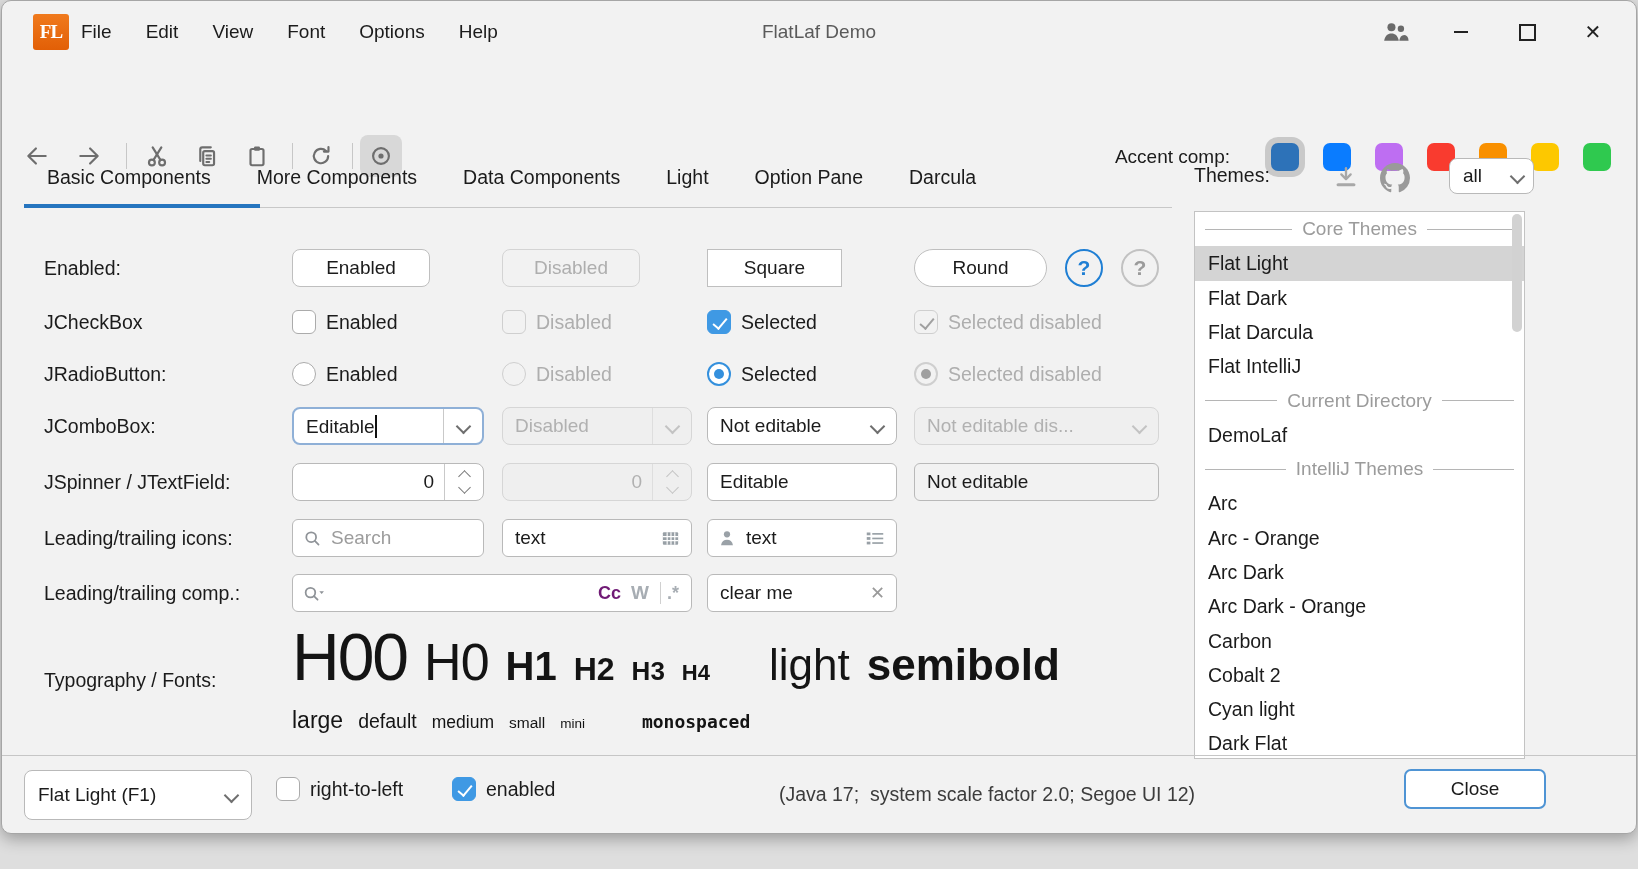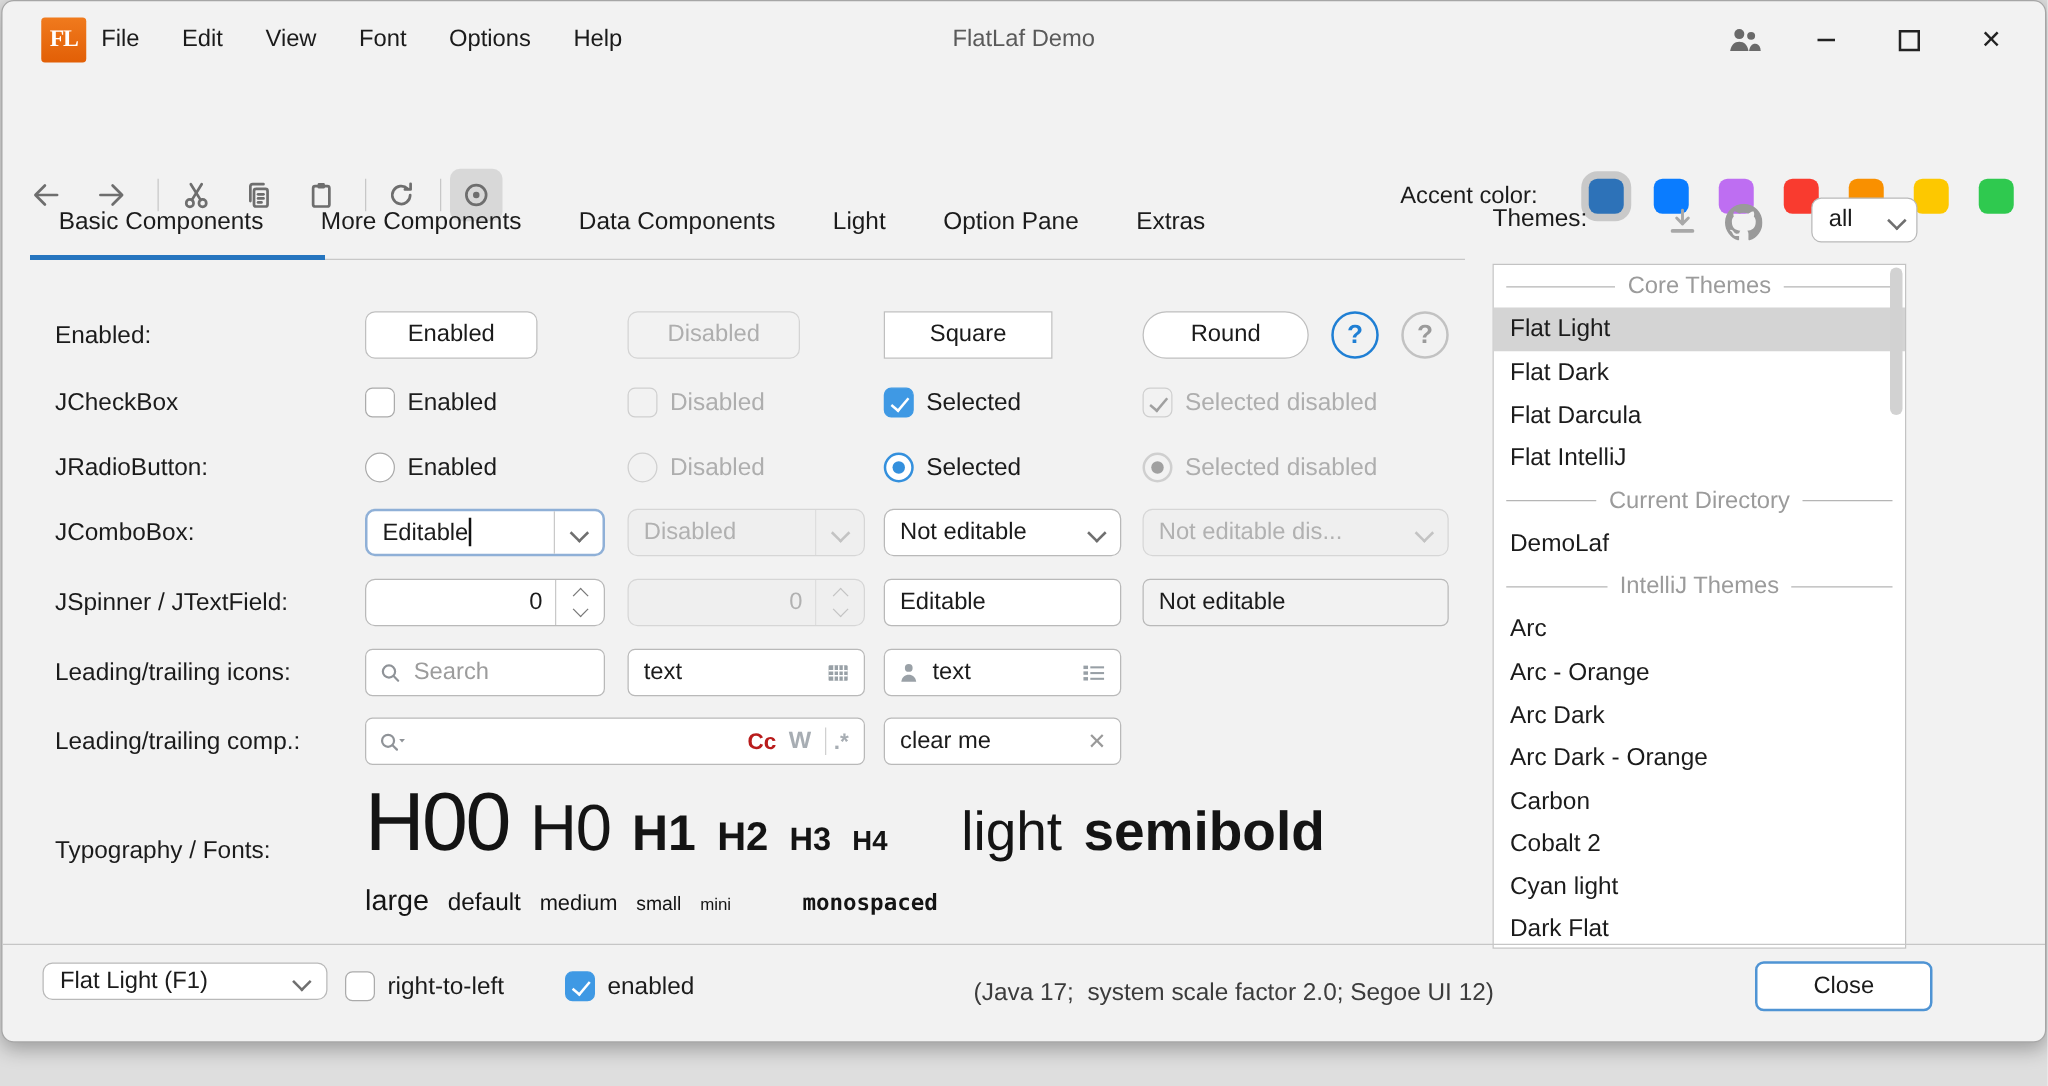--- a/index.html
+++ b/index.html
@@ -105,21 +105,21 @@
   .tlist{position:absolute;left:1192px;top:210px;width:331px;height:548px;box-sizing:border-box;background:#fff;border:1px solid #c3c3c3;overflow:hidden;}
   .titem{height:34.3px;line-height:34.3px;padding-left:13px;font-size:19.5px;white-space:nowrap;}
   .titem.sel{background:#d4d4d4;}
   .tsep{height:34.3px;display:flex;align-items:center;color:#9b9b9b;font-size:19px;padding:0 10px;gap:10px;}
   .tsep .ln{flex:1;border-top:1px solid #b5b5b5;}
   .vscroll{position:absolute;right:2px;top:2px;width:10px;height:118px;background:#d2d2d2;border-radius:5px;}
 
   
   .botline{position:absolute;left:0;right:0;top:754px;height:1px;background:#c6c6c6;}
   .bbar{position:absolute;left:0;right:0;top:755px;height:76px;}
-  .lafcombo{position:absolute;left:22px;top:14px;width:228px;height:30px;box-sizing:border-box;background:#fff;border:1px solid #b9b9b9;border-radius:8px;display:flex;align-items:center;font-size:19px;margin-left:10px;}
+  .lafcombo{position:absolute;left:22px;top:14px;width:228px;height:50px;box-sizing:border-box;background:#fff;border:1px solid #b9b9b9;border-radius:8px;display:flex;align-items:center;font-size:19px;}
   .lafcombo .text{flex:1;padding-left:13px;}
   .lafcombo .arrow{width:40px;display:flex;align-items:center;justify-content:center;}
   .bchk{position:absolute;top:21px;display:flex;align-items:center;gap:10px;font-size:19.5px;}
   .status{position:absolute;left:985px;top:0;transform:translateX(-50%);line-height:76px;font-size:19.5px;color:#3c3c3c;white-space:pre;}
   .closebtn{position:absolute;right:90px;top:13px;width:142px;height:40px;box-sizing:border-box;background:#fff;border:2px solid #4f94d4;border-radius:7px;display:flex;align-items:center;justify-content:center;font-size:19px;}
 
   svg.gicon{stroke:#8f9398;fill:none;stroke-width:2;stroke-linecap:round;stroke-linejoin:round;}
 </style>
 </head>
 <body>
@@ -204,38 +204,38 @@
     </div>
     <div class="tsepv" style="left:350px"></div>
     <div class="tbtn toggled" style="left:358px">
       <svg width="26" height="26" viewBox="0 0 24 24">
           <circle cx="12" cy="12" r="7.3"></circle>
           <circle cx="12" cy="12" r="2.4" fill="#6e6e6e" stroke="none"></circle>
         </svg>
     </div>
 
     <div class="accent">
-      <span class="accent-label">Accent color:</span>
+      <span class="accent-label">Accent comp:</span>
       <span class="sw selected" style="background: rgb(45, 114, 184);"></span>
       <span class="sw" style="background: rgb(10, 124, 255);"></span>
       <span class="sw" style="background: rgb(190, 110, 242);"></span>
       <span class="sw" style="background: rgb(249, 59, 47);"></span>
       <span class="sw" style="background: rgb(249, 144, 0);"></span>
       <span class="sw" style="background: rgb(253, 200, 0);"></span>
       <span class="sw" style="background: rgb(47, 201, 79);"></span>
     </div>
   </div>
 
   <div class="tabs">
     <span class="tab">Basic Components</span>
     <span class="tab">More Components</span>
     <span class="tab">Data Components</span>
     <span class="tab">Light</span>
     <span class="tab">Option Pane</span>
-    <span class="tab">Extras</span>
+    <span class="tab">Darcula</span>
   </div>
   <div class="tabline"></div>
   <div class="tabunderline"></div>
 
   <div class="themes-label">Themes:</div>
   <div class="th-icon" style="left:1330px">
     <svg class="gicon" width="28" height="28" viewBox="0 0 24 24" style="stroke:#a8a8a8">
         <path d="M12 4.5v9"></path>
         <path d="M8 9.8l4 4 4-4"></path>
         <path d="M5.2 18.6h13.6" style="stroke-width:2.6"></path>
@@ -436,21 +436,21 @@
     <span class="rlabel" style="line-height:38px">Leading/trailing comp.:</span>
     <div class="fld" style="left:290px;width:400px;border-radius:6px">
       <span class="icn" style="padding-left:9px">
         <svg class="gicon" width="24" height="21" viewBox="0 0 27 21">
             <circle cx="9.5" cy="9.5" r="5.4"></circle>
             <path d="M13.5 13.5l4 4"></path>
             <path d="M19.5 8l2.6 3 2.6-3z" fill="#8f9398" stroke="none"></path>
           </svg>
       </span>
       <span style="flex:1"></span>
-      <span style="color:#b91c1c;font-weight:bold;font-size:18px;padding:0 5px">Cc</span>
+      <span style="color:#701a75;font-weight:bold;font-size:18px;padding:0 5px">Cc</span>
       <span style="color:#a7adb3;font-weight:bold;font-size:19px;padding:0 5px">W</span>
       <span style="width:1px;height:22px;background:#d0d0d0;margin:0 6px"></span>
       <span style="color:#a7adb3;font-weight:bold;font-size:18px;padding-right:12px">.*</span>
     </div>
     <div class="fld" style="left:705px;width:190px;border-radius:6px">
       <span style="flex:1;padding-left:12px">clear me</span>
       <span style="padding-right:11px;color:#9a9a9a;font-size:18px">✕</span>
     </div>
   </div>
 

